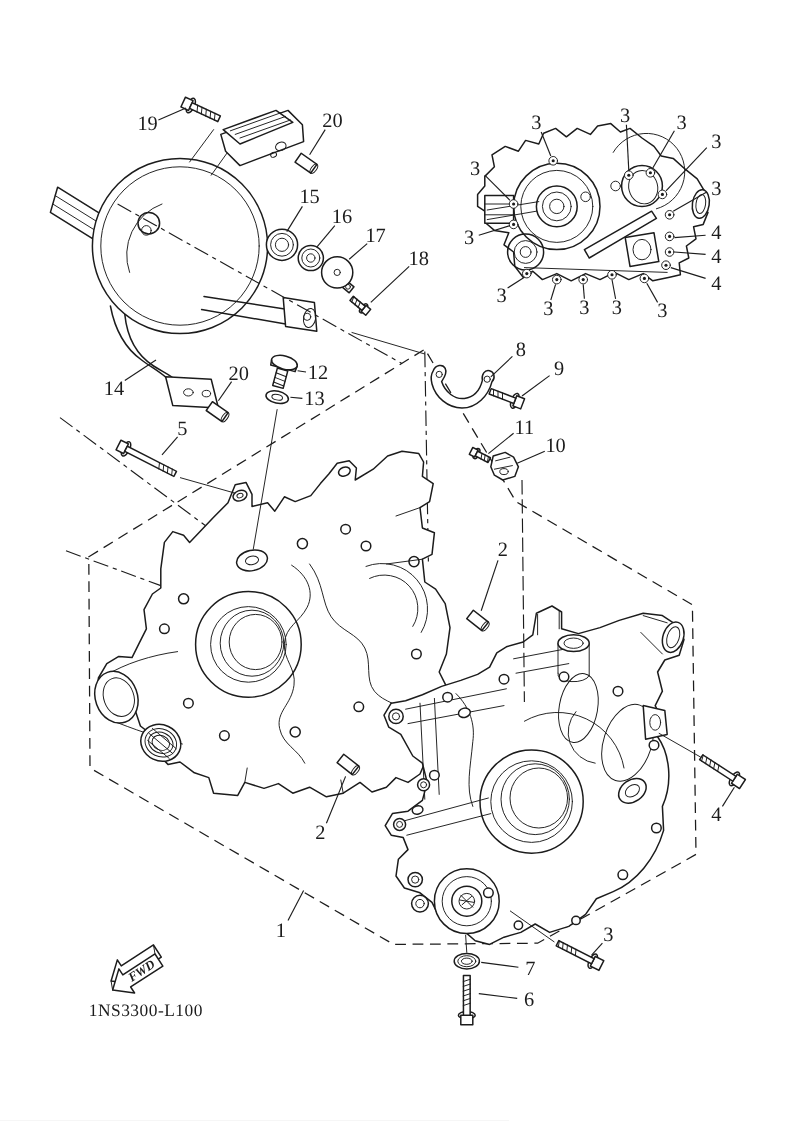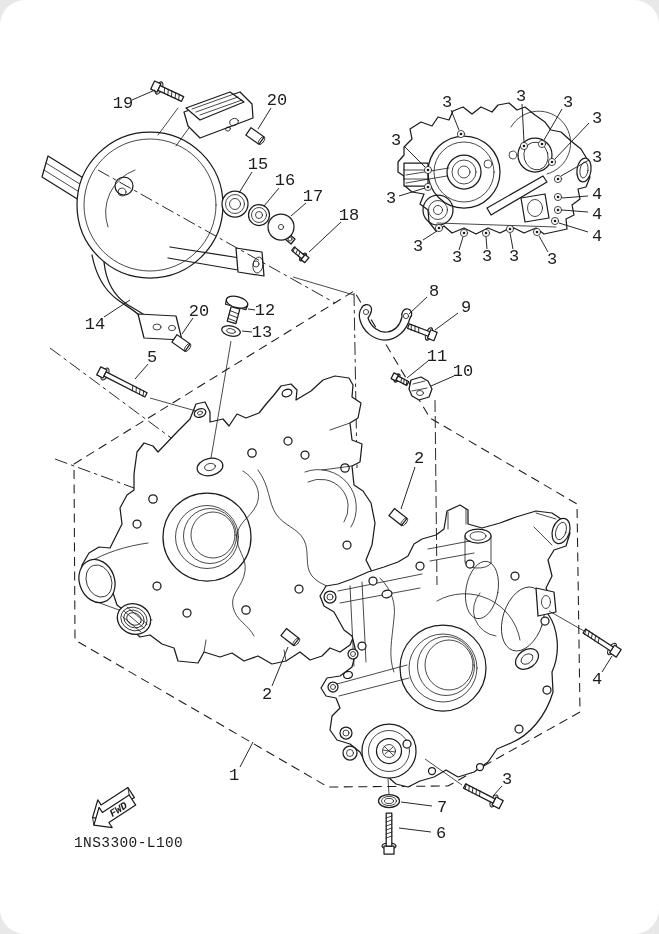--- a/index.html
+++ b/index.html
@@ -1,18 +1,18 @@
 <!DOCTYPE html>
 <html style="--line: #1c1c1c; --bg: #ffffff;"><head>
 <meta charset="utf-8">
 <style>
   :root{ --line:#1c1c1c; --bg:#ffffff; }
   html,body{margin:0;padding:0;background:#e8e8e8;}
   .stage{position:relative;width:659px;height:934px;background:var(--bg);margin:0 auto;overflow:hidden;
-         font-family:Liberation Mono, monospace;border-radius:25px;}
+         font-family:Liberation Serif, serif;}
   svg{position:absolute;left:0;top:0;}
   .ln  {fill:none;stroke:var(--line);stroke-width:1.25;stroke-linejoin:round;stroke-linecap:round;}
   .f   {fill:#fff;}
   .thin{fill:none;stroke:var(--line);stroke-width:.8;stroke-linejoin:round;stroke-linecap:round;}
   .dot {fill:var(--line);stroke:none;}
   .dash {fill:none;stroke:var(--line);stroke-width:1.05;stroke-dasharray:9 5.5;}
   .ldash{fill:none;stroke:var(--line);stroke-width:.95;stroke-dasharray:12 4;}
   .cdash{fill:none;stroke:var(--line);stroke-width:.95;stroke-dasharray:13 4 3.5 4;}
   .proj {fill:none;stroke:var(--line);stroke-width:.8;}
   .leader{stroke:var(--line);stroke-width:.95;}

